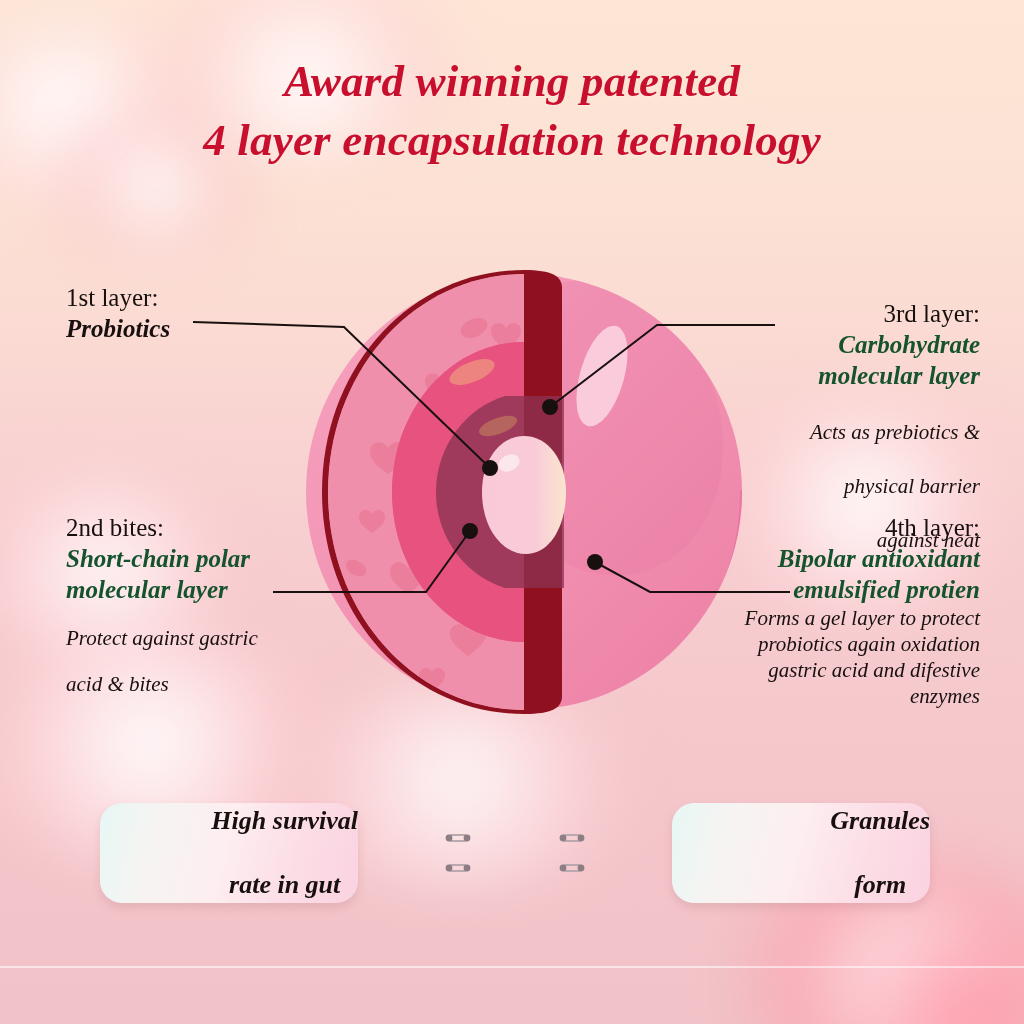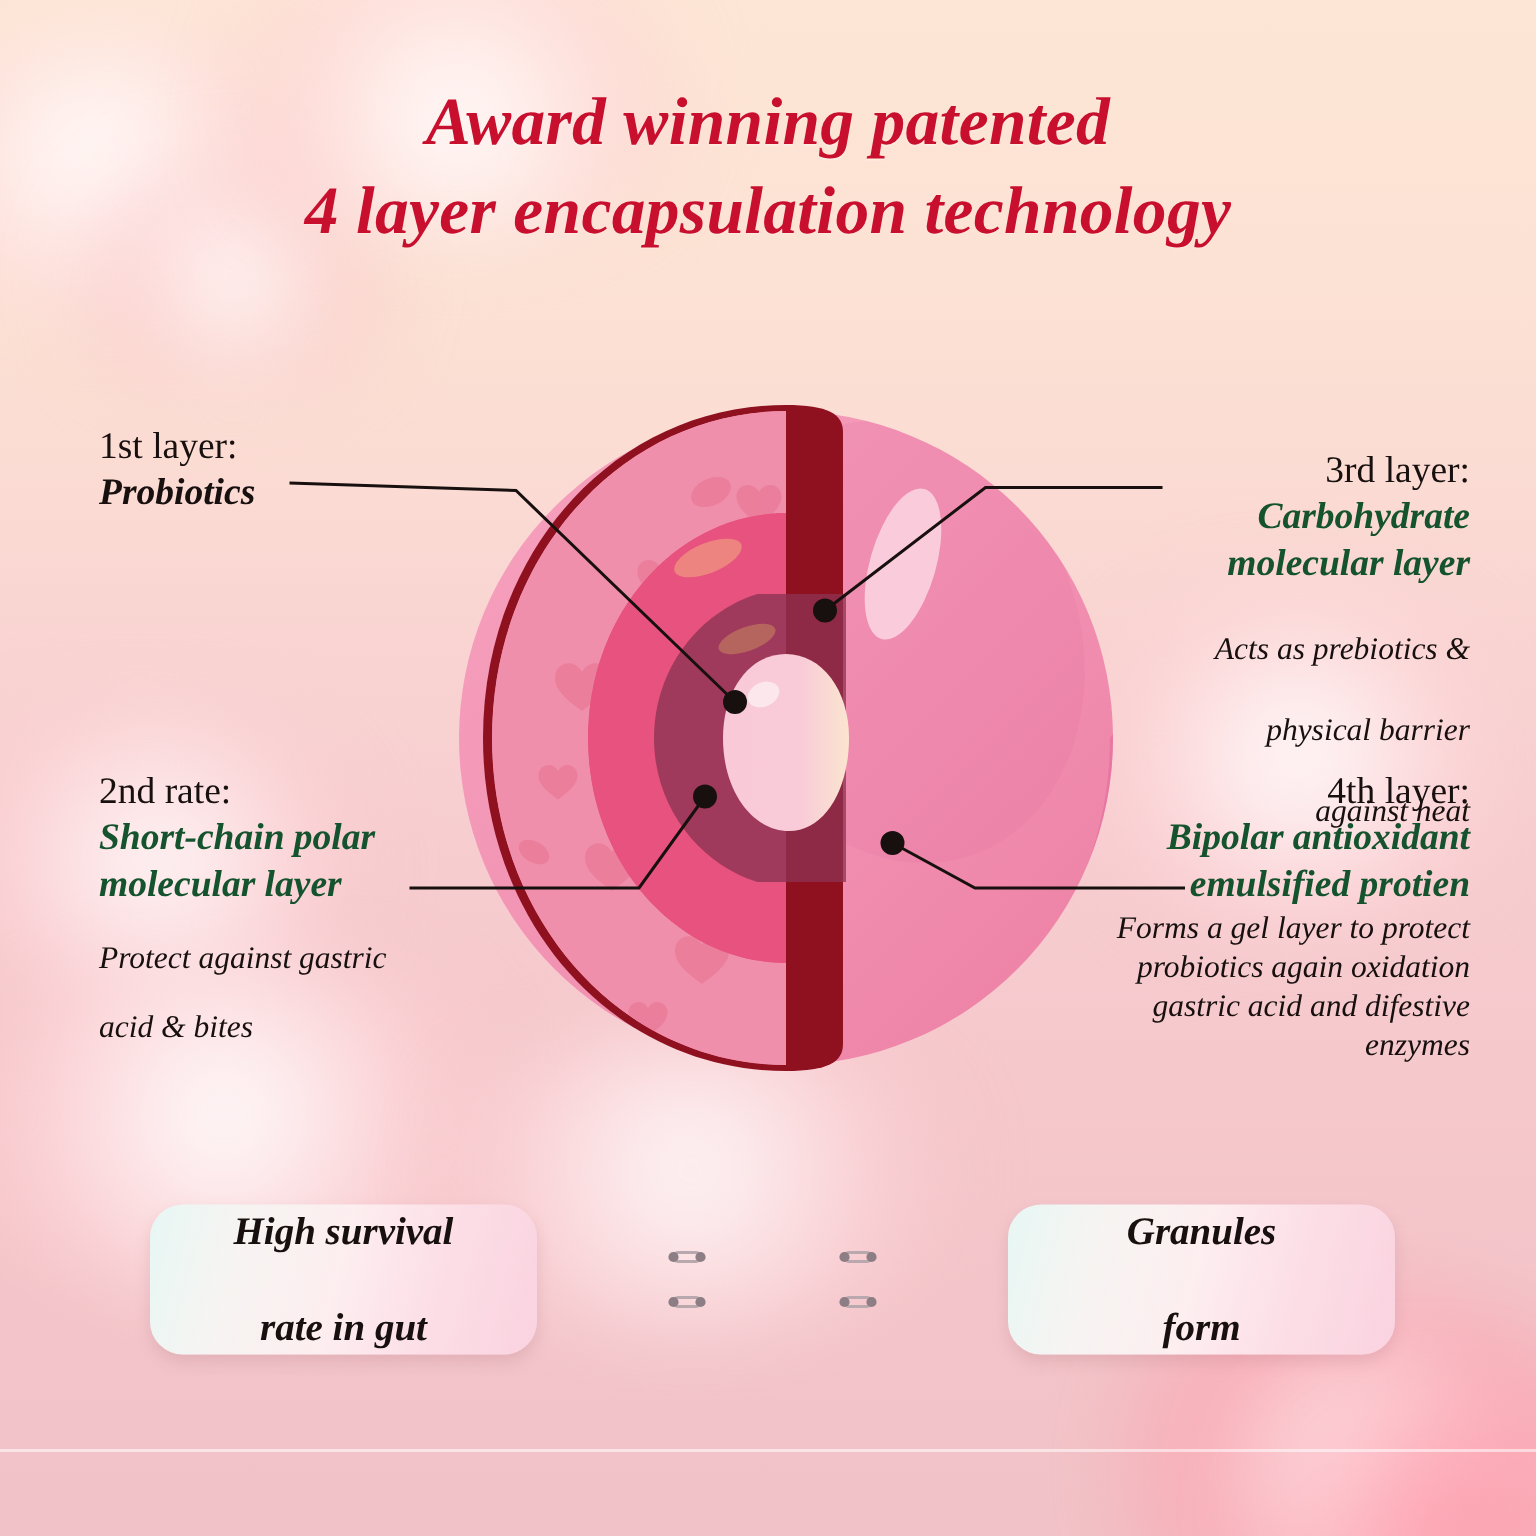--- a/index.html
+++ b/index.html
@@ -70,21 +70,21 @@
 
   
   .pills{
     position:absolute;left:100px;top:798px;width:830px;height:110px;
     display:flex;align-items:center;justify-content:space-between;
   }
   .pill{
     width:258px;height:100px;border-radius:22px;
     background:linear-gradient(105deg,#e7f7f4 0%,#f6f4f2 22%,#fdeef0 48%,#fcdde6 74%,#fad3e0 100%);
     box-shadow:0 5px 10px rgba(170,110,120,.22);
-    display:flex;align-items:center;justify-content:center;text-align:center;
+    display:flex;align-items:center;justify-content:flex-end;text-align:center;
   }
   .pill span{
     font-size:26px;line-height:32px;font-style:italic;font-weight:700;color:#17100f;
     display:block;
   }
   .connector{width:28px;height:46px;display:flex;flex-direction:column;justify-content:space-between;align-items:center;}
 </style>
 </head>
 <body>
 
@@ -204,21 +204,21 @@
       <circle cx="595" cy="562" r="8"></circle>
     </g>
   </svg>
 
   <div class="label left lab1">
     <div class="lay-head">1st layer:</div>
     <div class="lay-name" style="color:#17100f;">Probiotics</div>
   </div>
 
   <div class="label left lab2">
-    <div class="lay-head">2nd rate:</div>
+    <div class="lay-head">2nd bites:</div>
     <div class="lay-name">Short-chain polar</div>
     <div class="lay-name">molecular layer</div>
     <div class="lay-desc">Protect against gastric</div>
     <div class="lay-desc">acid &amp; bites</div>
   </div>
 
   <div class="label right lab3">
     <div class="lay-head">3rd layer:</div>
     <div class="lay-name">Carbohydrate</div>
     <div class="lay-name">molecular layer</div>

